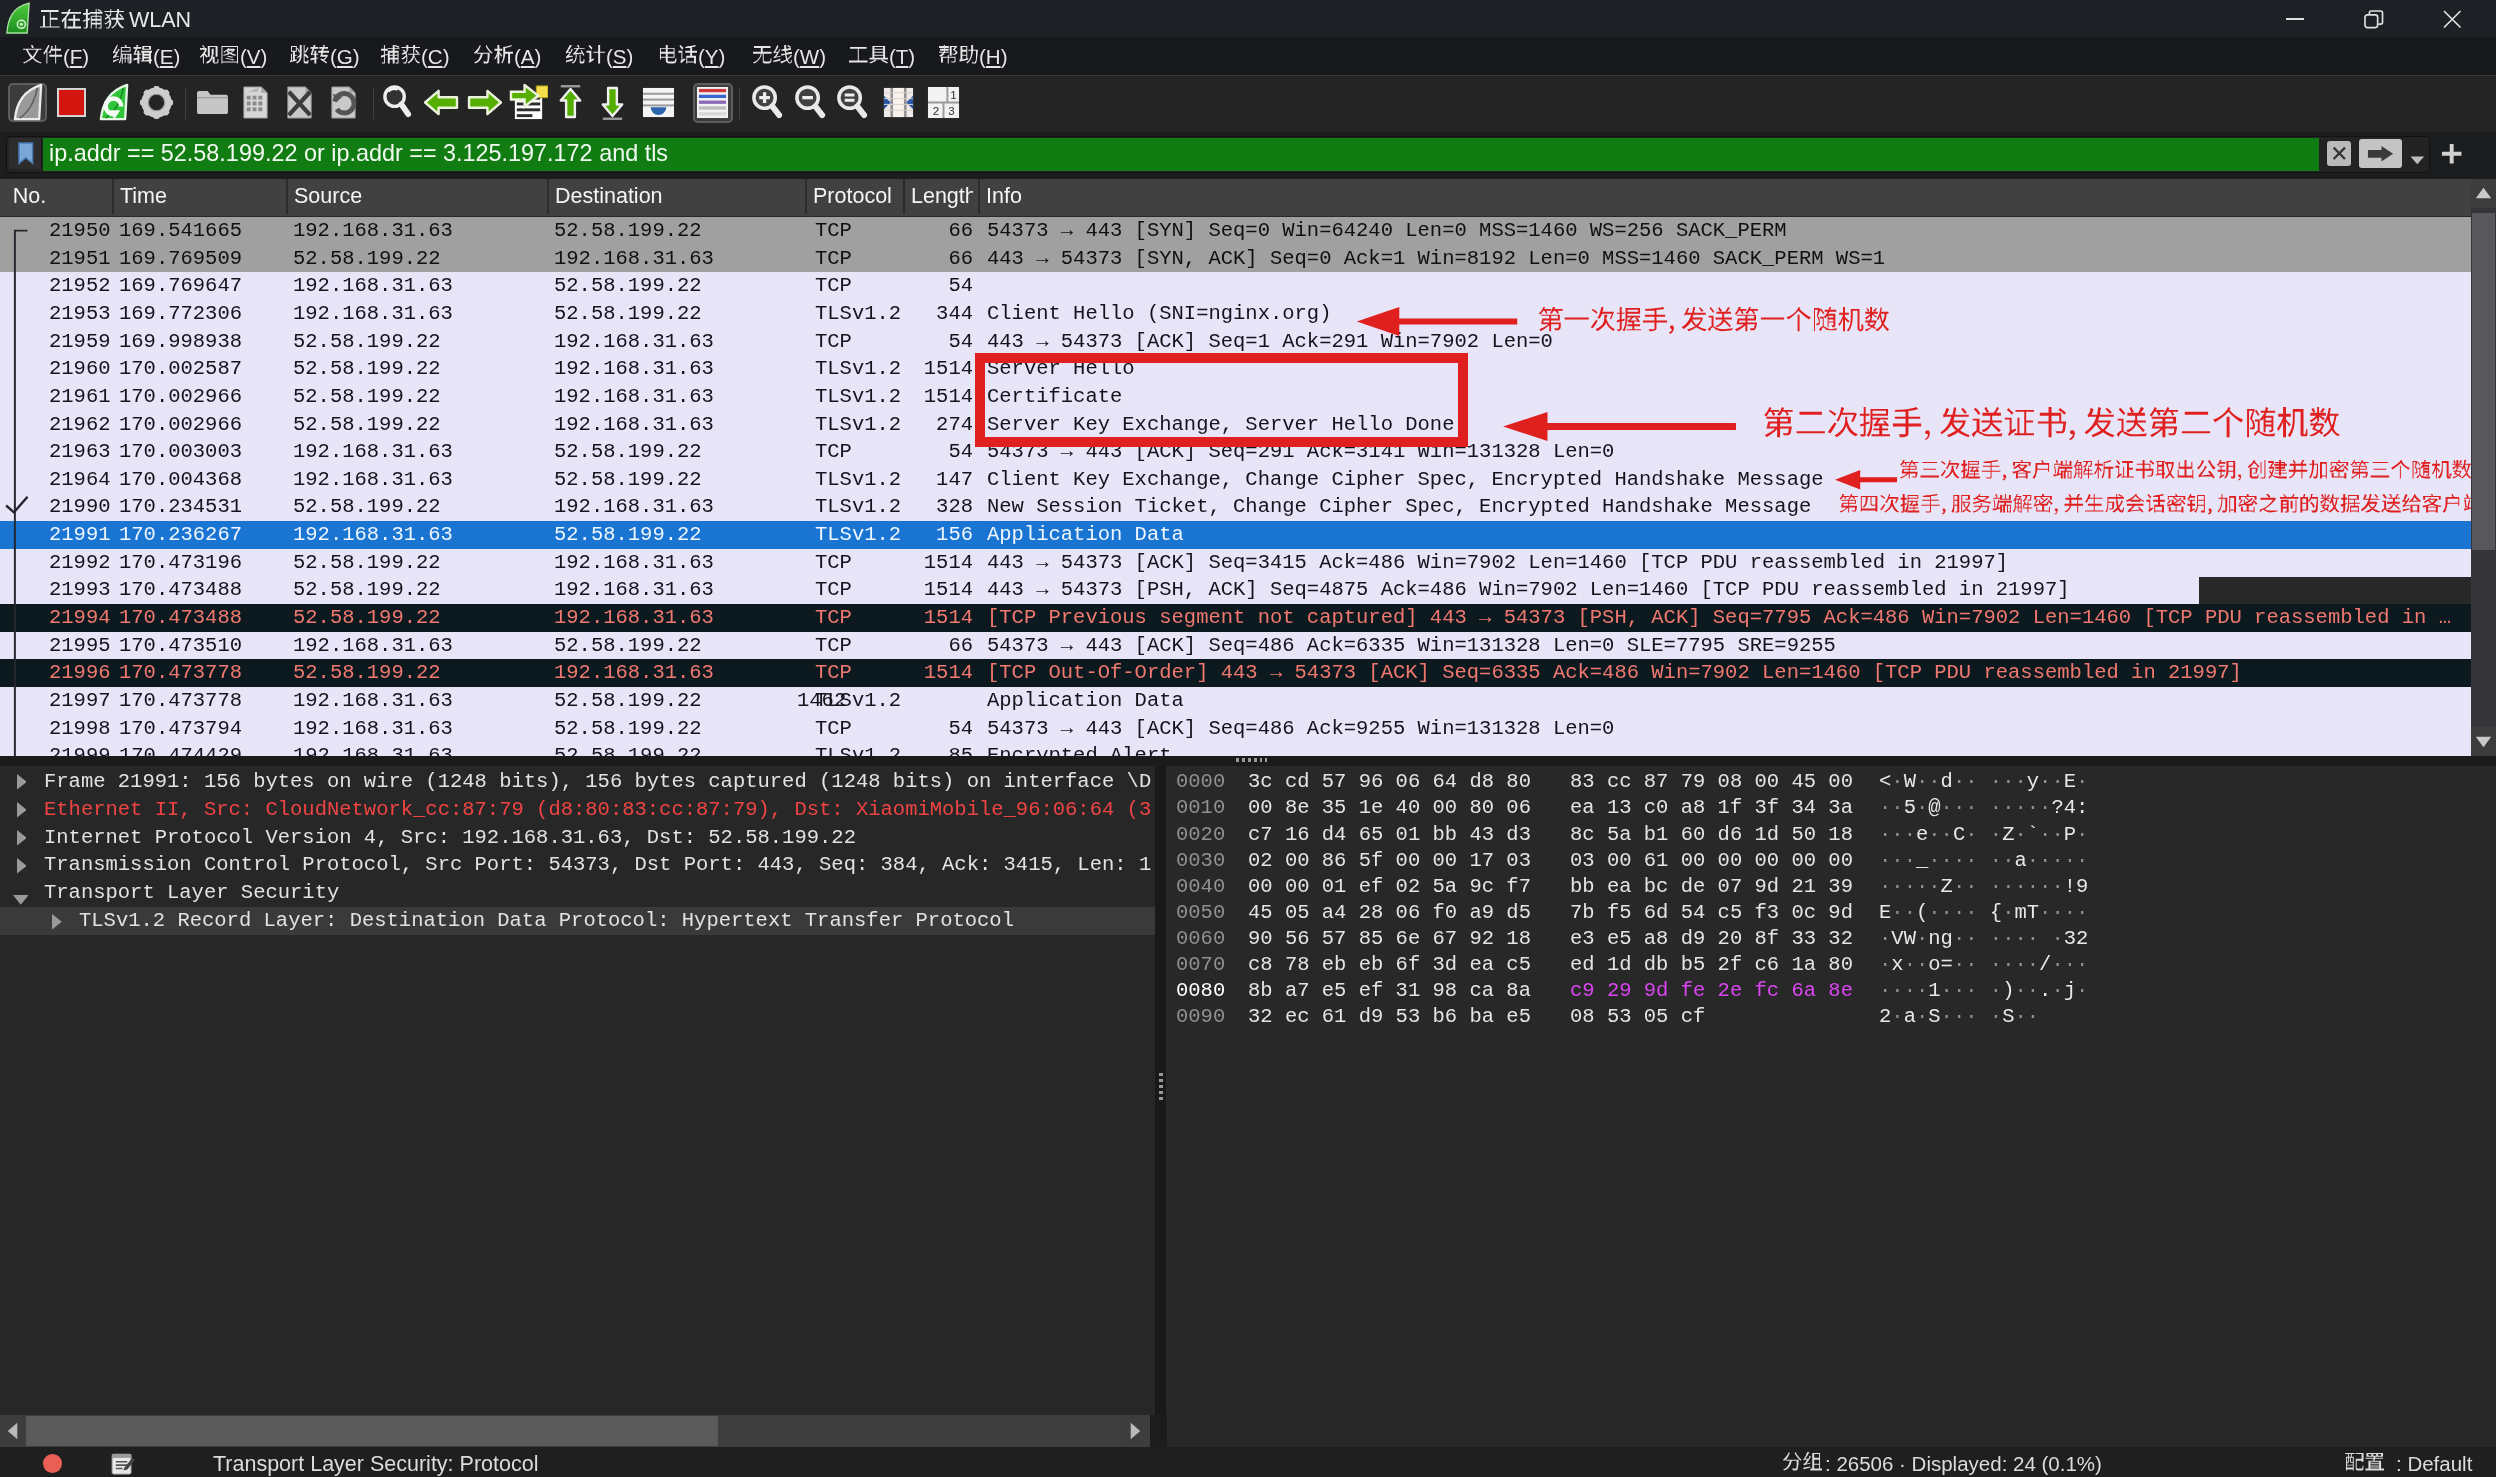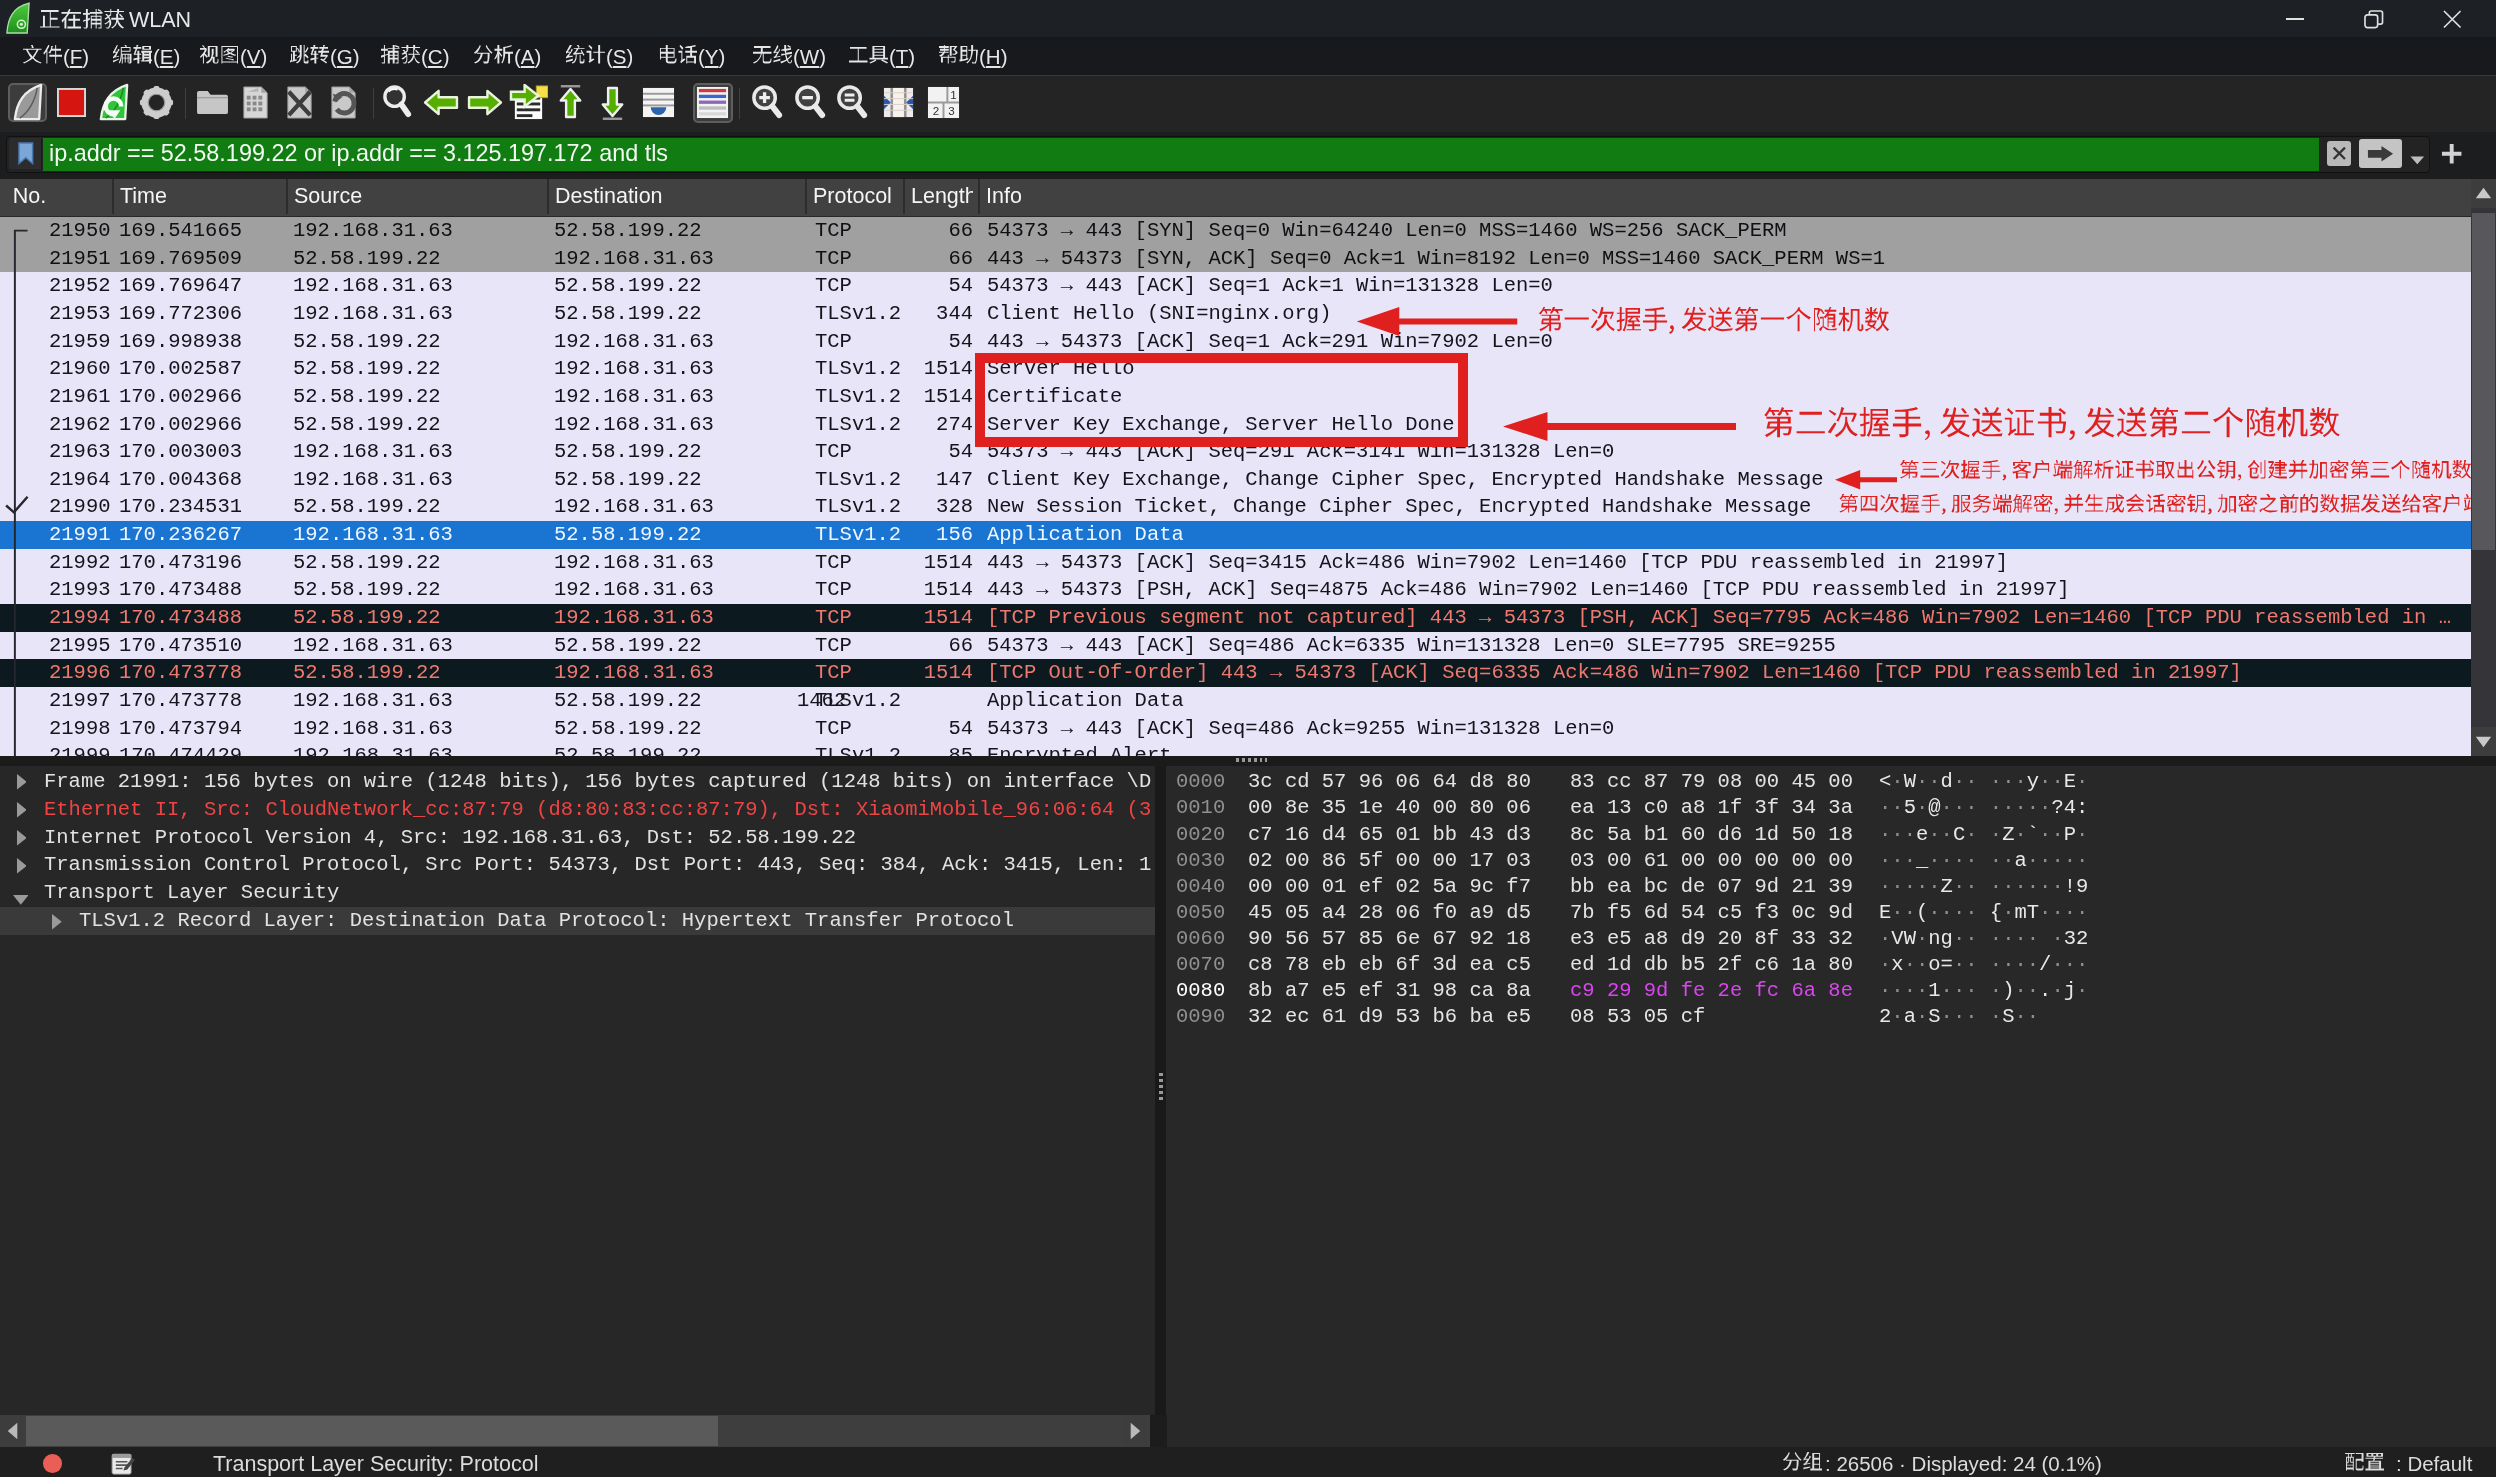--- a/index.html
+++ b/index.html
@@ -325,21 +325,20 @@
 <span class="abs" style="left:797px;top:0;width:176px;text-align:right">66</span>
 <span class="abs" style="left:987px;top:0">443 → 54373 [SYN, ACK] Seq=0 Ack=1 Win=8192 Len=0 MSS=1460 SACK_PERM WS=1</span>
 </div>
 <div class="abs mono" style="left:0;top:55px;width:2471px;height:28px;line-height:28px;background:#e7e5f7;color:#14141c">
 <span class="abs" style="left:49px;top:0">21952</span>
 <span class="abs" style="left:119px;top:0">169.769647</span>
 <span class="abs" style="left:293px;top:0">192.168.31.63</span>
 <span class="abs" style="left:554px;top:0">52.58.199.22</span>
 <span class="abs" style="left:815px;top:0">TCP</span>
 <span class="abs" style="left:797px;top:0;width:176px;text-align:right">54</span>
-<span class="abs" style="left:987px;top:0">54373 → 443 [ACK] Seq=1 Ack=1 Win=131328 Len=0</span>
 </div>
 <div class="abs mono" style="left:0;top:83px;width:2471px;height:28px;line-height:28px;background:#e7e5f7;color:#14141c">
 <span class="abs" style="left:49px;top:0">21953</span>
 <span class="abs" style="left:119px;top:0">169.772306</span>
 <span class="abs" style="left:293px;top:0">192.168.31.63</span>
 <span class="abs" style="left:554px;top:0">52.58.199.22</span>
 <span class="abs" style="left:815px;top:0">TLSv1.2</span>
 <span class="abs" style="left:797px;top:0;width:176px;text-align:right">344</span>
 <span class="abs" style="left:987px;top:0">Client Hello (SNI=nginx.org)</span>
 </div>
@@ -417,21 +416,21 @@
 </div>
 <div class="abs mono" style="left:0;top:332px;width:2471px;height:28px;line-height:28px;background:#e7e5f7;color:#14141c">
 <span class="abs" style="left:49px;top:0">21992</span>
 <span class="abs" style="left:119px;top:0">170.473196</span>
 <span class="abs" style="left:293px;top:0">52.58.199.22</span>
 <span class="abs" style="left:554px;top:0">192.168.31.63</span>
 <span class="abs" style="left:815px;top:0">TCP</span>
 <span class="abs" style="left:797px;top:0;width:176px;text-align:right">1514</span>
 <span class="abs" style="left:987px;top:0">443 → 54373 [ACK] Seq=3415 Ack=486 Win=7902 Len=1460 [TCP PDU reassembled in 21997]</span>
 </div>
-<div class="abs mono" style="left:0;top:359px;width:2471px;height:28px;line-height:28px;background:#e7e5f7;color:#14141c">
+<div class="abs mono" style="left:0;top:359px;width:2199px;height:28px;line-height:28px;background:#e7e5f7;color:#14141c">
 <span class="abs" style="left:49px;top:0">21993</span>
 <span class="abs" style="left:119px;top:0">170.473488</span>
 <span class="abs" style="left:293px;top:0">52.58.199.22</span>
 <span class="abs" style="left:554px;top:0">192.168.31.63</span>
 <span class="abs" style="left:815px;top:0">TCP</span>
 <span class="abs" style="left:797px;top:0;width:176px;text-align:right">1514</span>
 <span class="abs" style="left:987px;top:0">443 → 54373 [PSH, ACK] Seq=4875 Ack=486 Win=7902 Len=1460 [TCP PDU reassembled in 21997]</span>
 </div>
 <div class="abs mono" style="left:0;top:387px;width:2471px;height:28px;line-height:28px;background:#0c1a20;color:#f0786f">
 <span class="abs" style="left:49px;top:0">21994</span>

